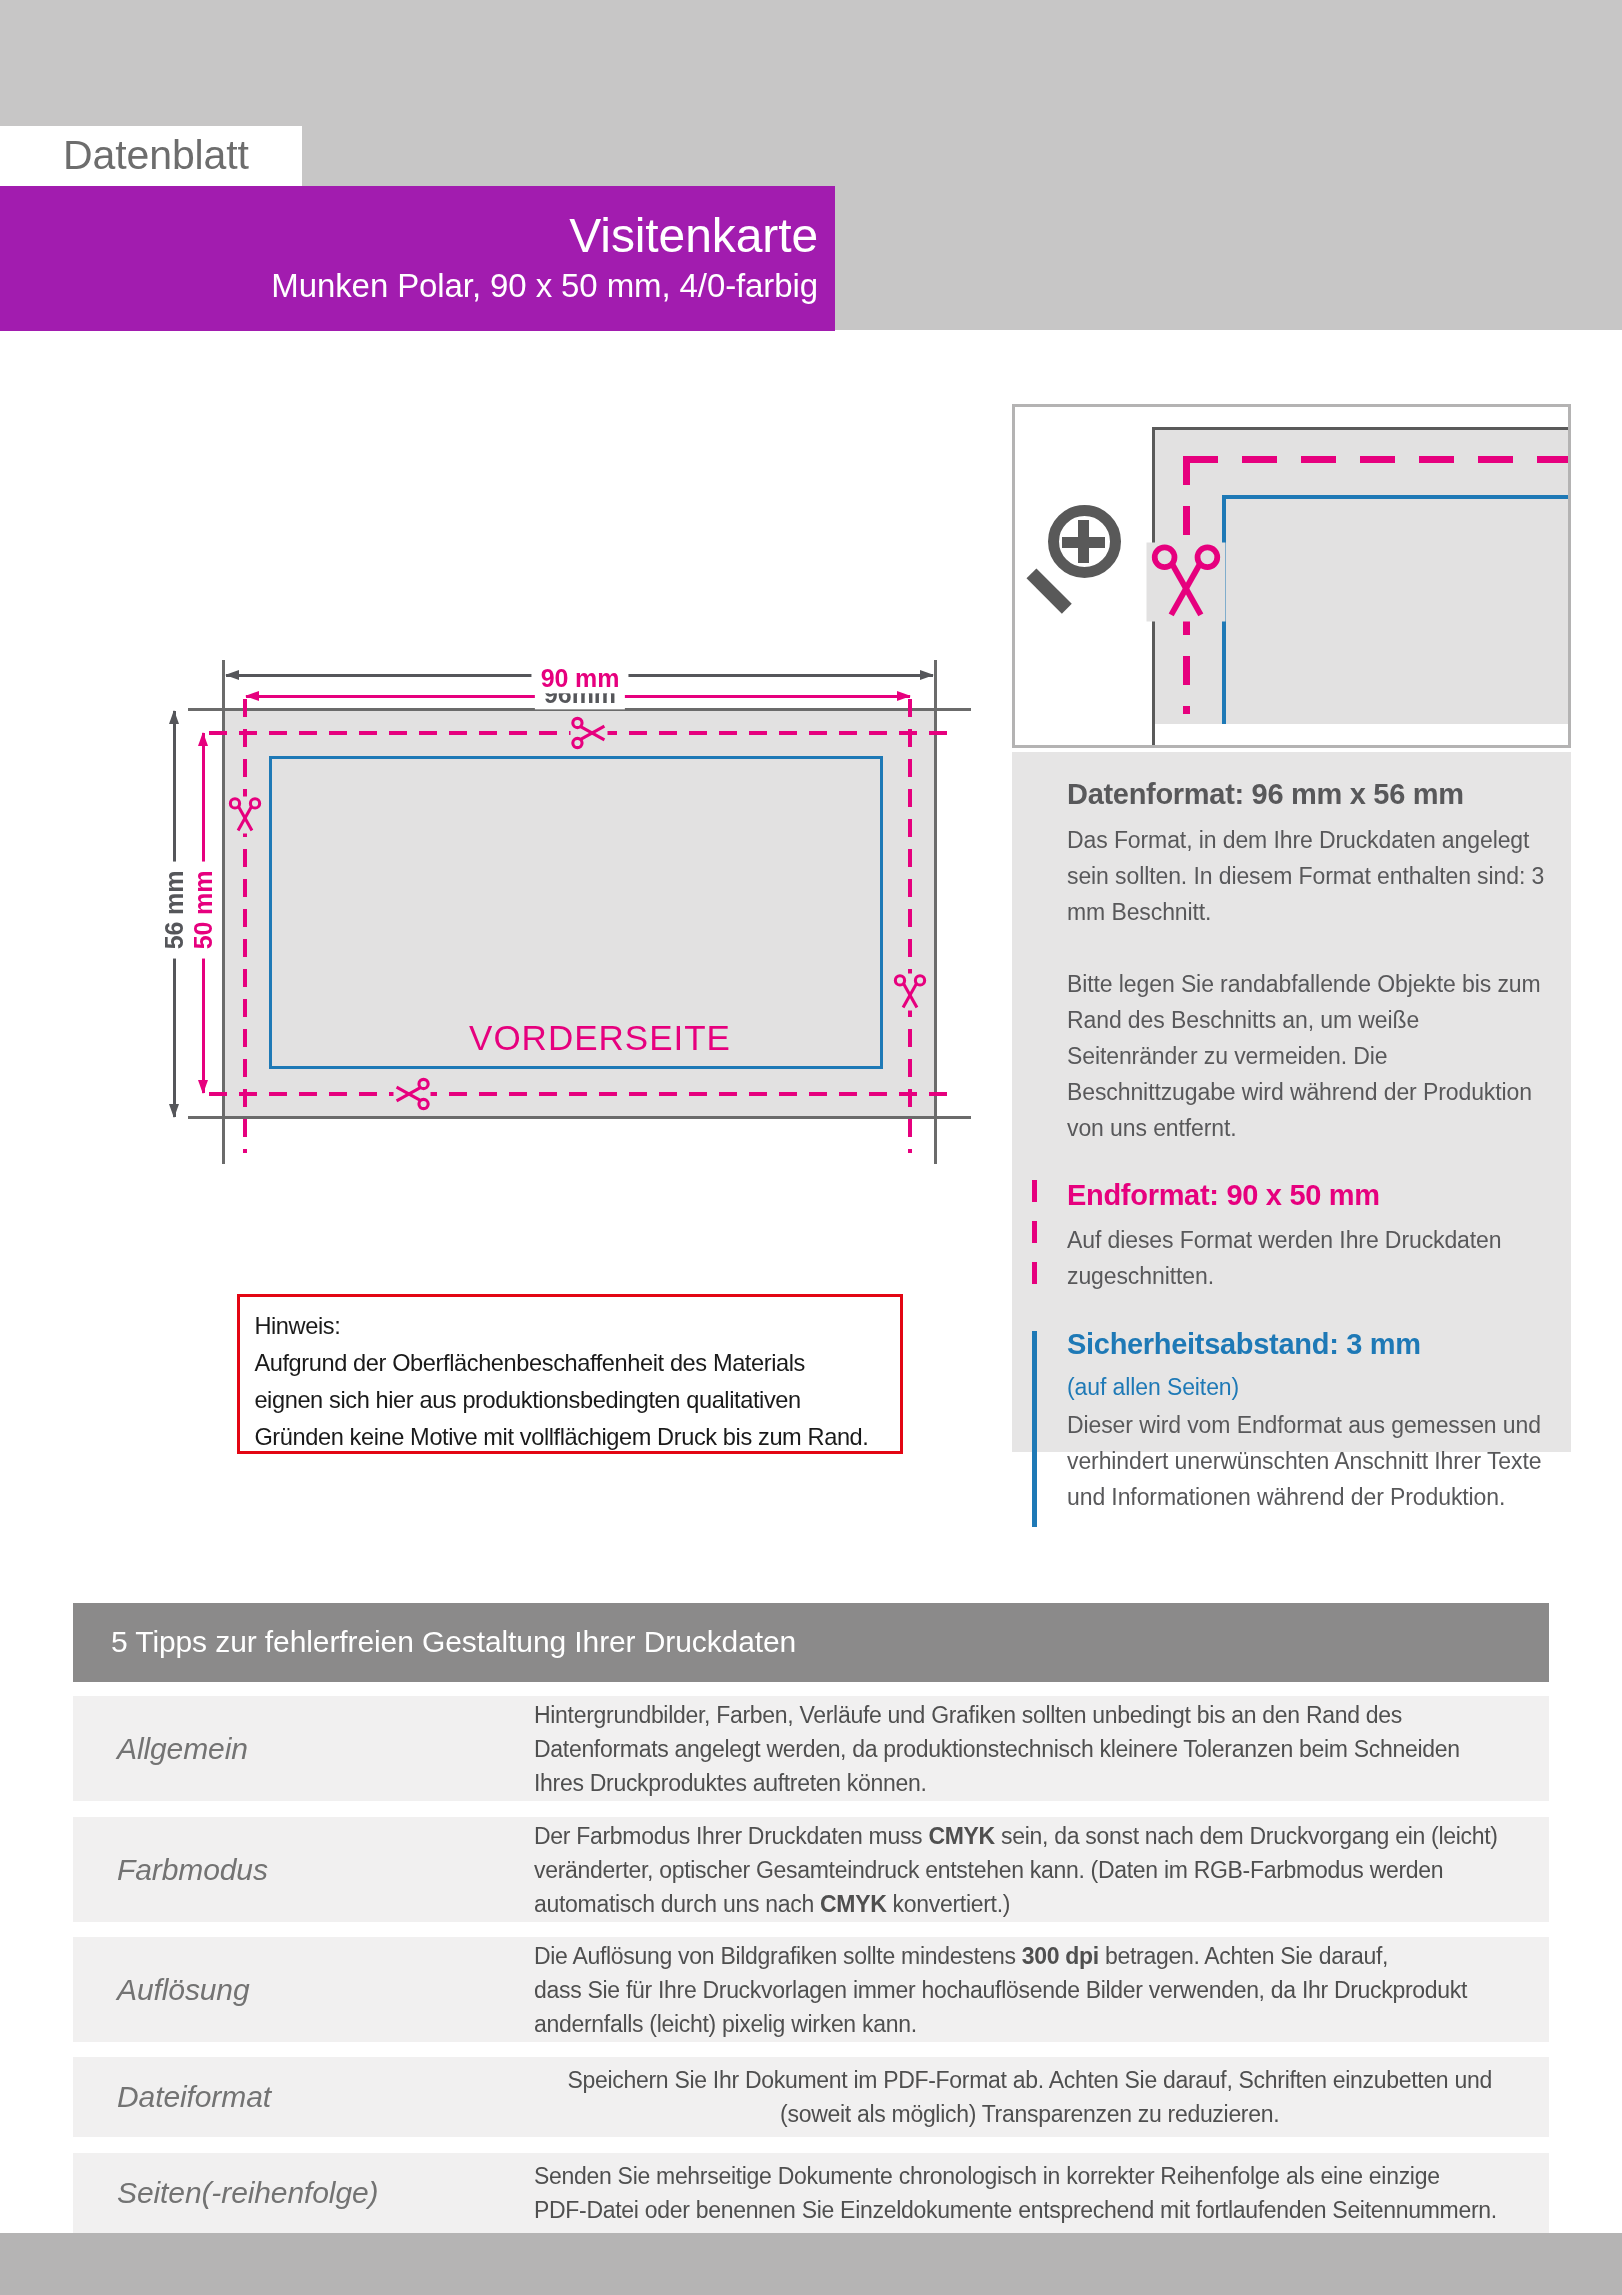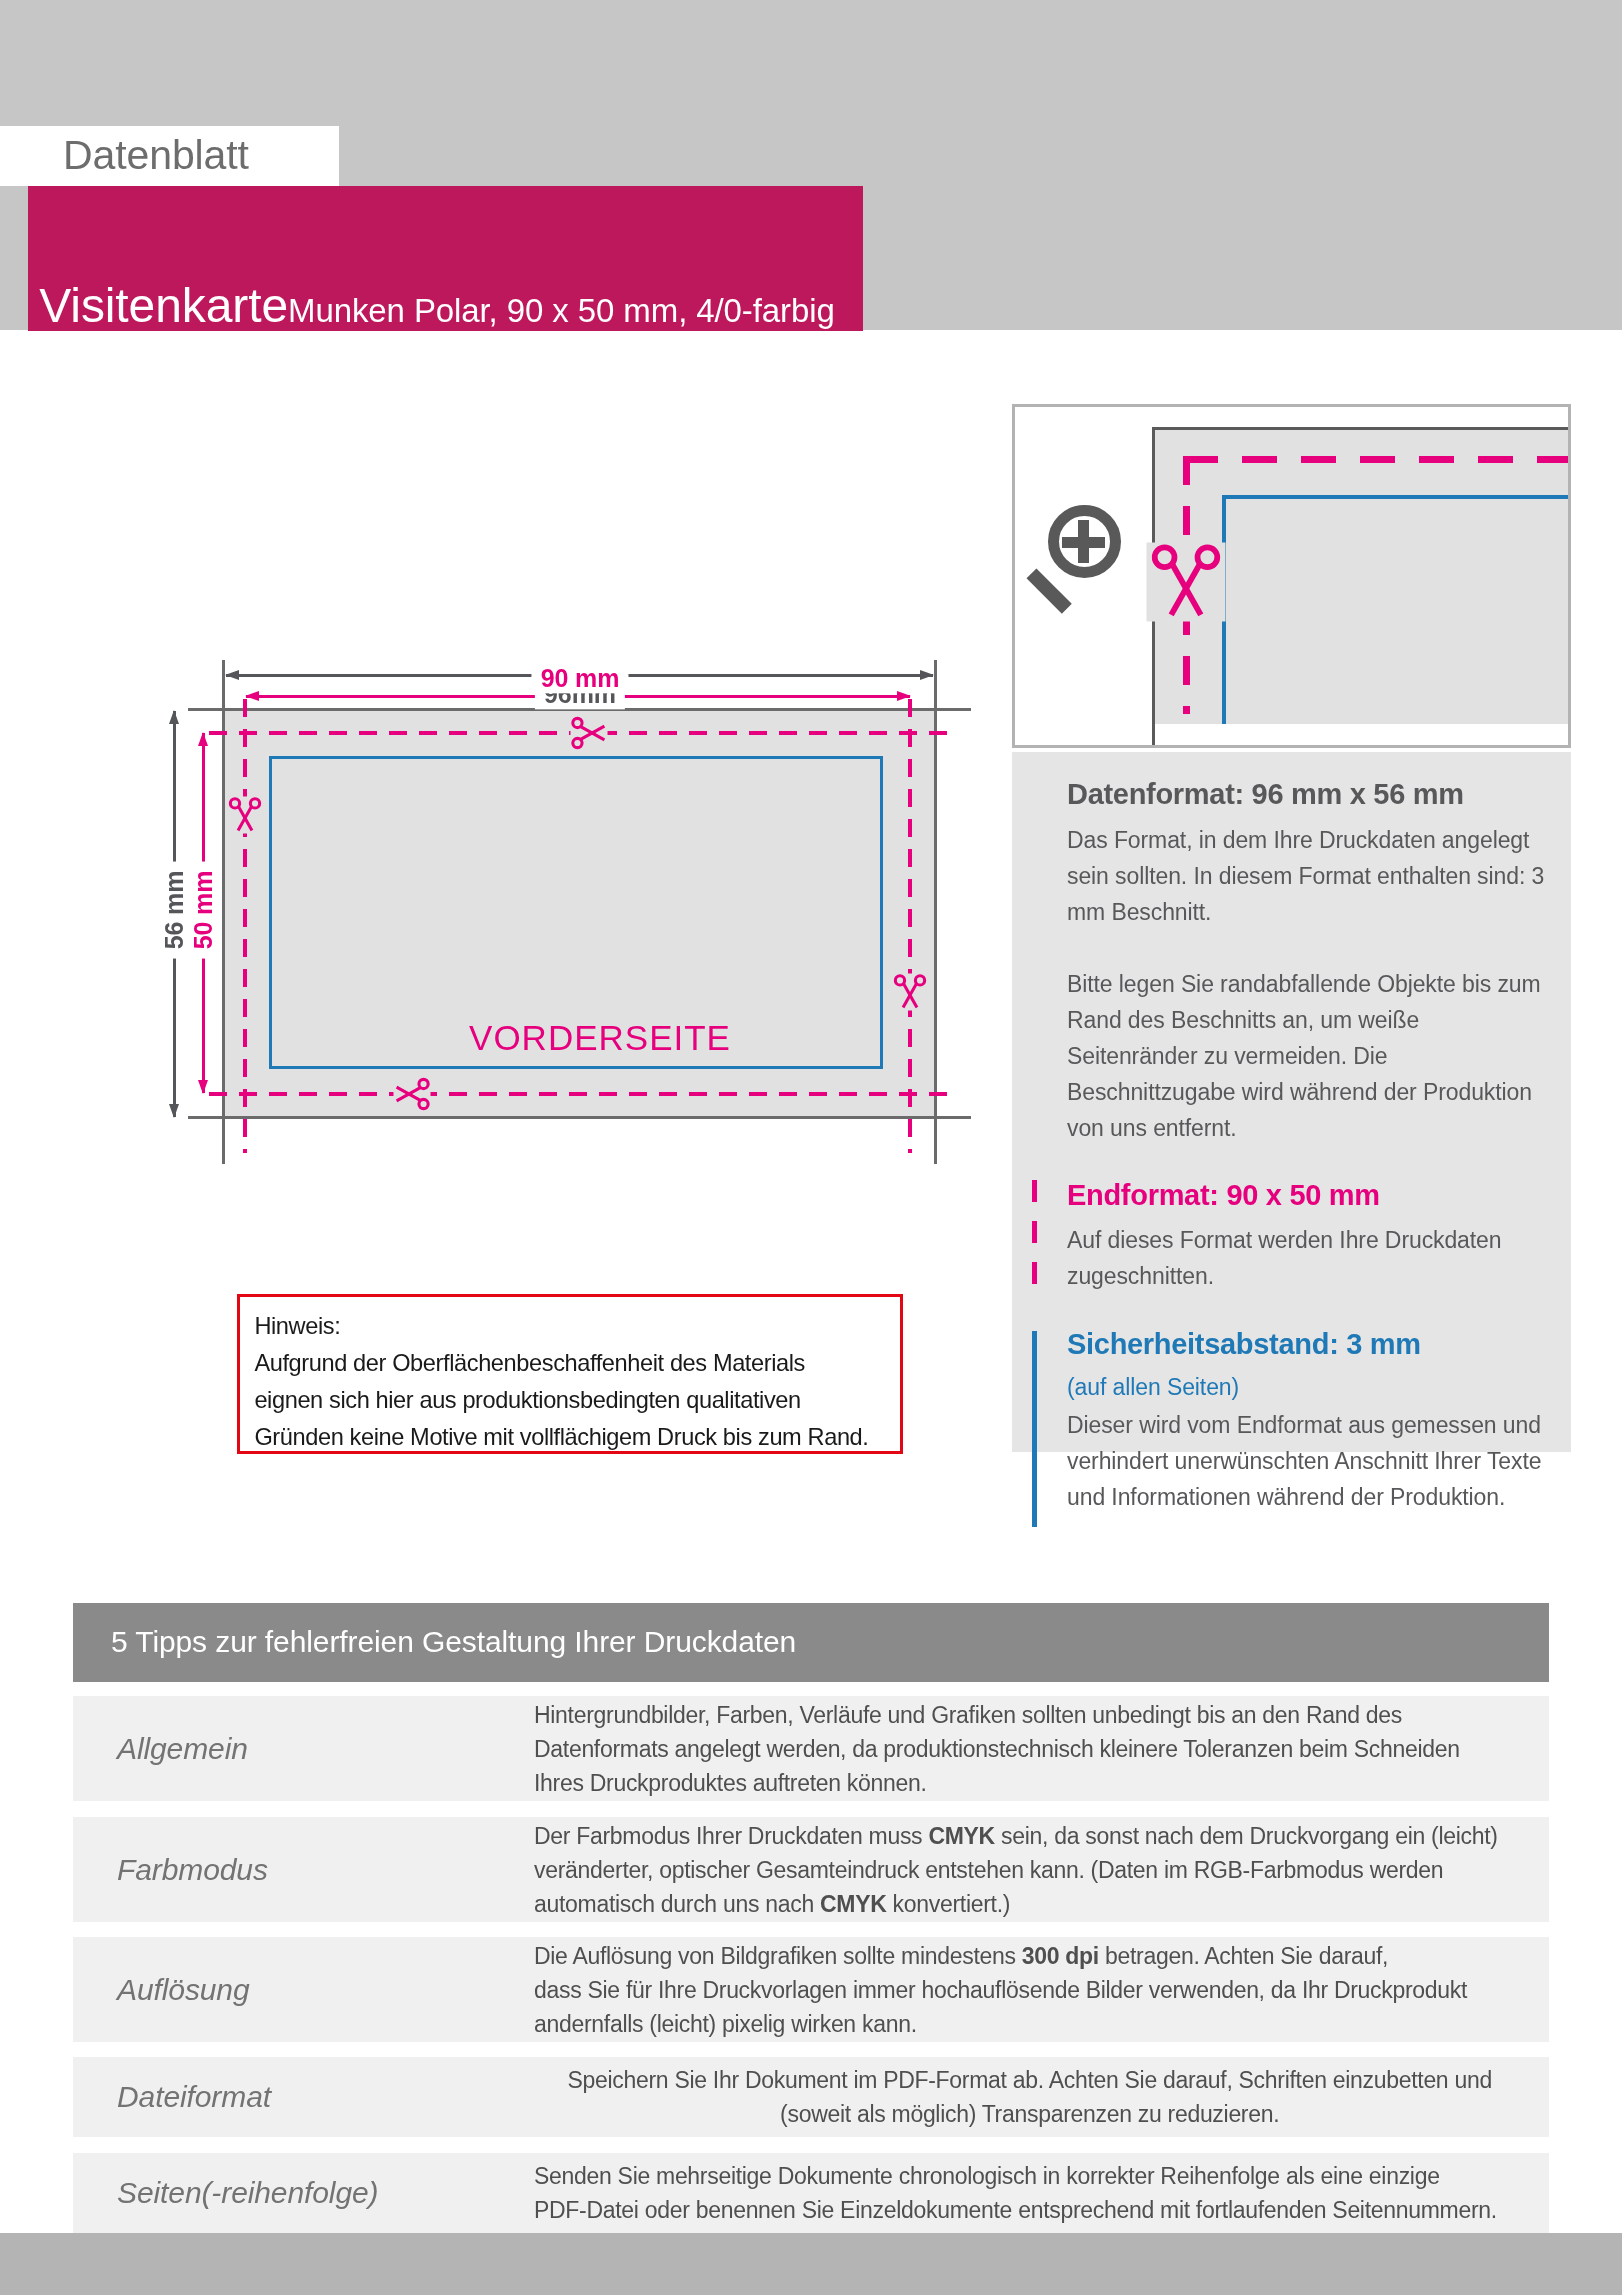--- a/index.html
+++ b/index.html
@@ -2,26 +2,26 @@
 <html style="font-size:10.5px"><head>
 <meta charset="utf-8">
 <style>
   html,body{margin:0;padding:0;}
   body{width:1623px;height:2295px;position:relative;background:#ffffff;
        font-family:"Liberation Sans",sans-serif;letter-spacing:-0.1px;overflow:hidden;}
   .abs{position:absolute;}
 
   
   .top-block{left:0;top:0;width:1623px;height:330px;background:#c7c6c6;}
-  .datenblatt-box{left:0;top:126px;width:339px;height:60px;background:#ffffff;text-align:center;}
+  .datenblatt-box{left:0;top:126px;width:302px;height:60px;background:#ffffff;text-align:center;}
   .datenblatt-box span{position:absolute;left:63px;top:50%;transform:translateY(-52%);
        font-size:41px;color:#6d6d6d;}
-  .title-band{left:0;top:186px;width:835px;height:145px;background:#be185d;color:#fff;
-       display:flex;align-items:flex-end;justify-content:center;
-       padding:0 17px 0 0;box-sizing:border-box;margin-left:28px;}
+  .title-band{left:0;top:186px;width:835px;height:145px;background:#a21caf;color:#fff;
+       display:flex;flex-direction:column;align-items:flex-end;justify-content:center;
+       padding:0 17px 0 0;box-sizing:border-box;}
   .title-band .t1{font-size:48px;line-height:1.05;}
   .title-band .t2{font-size:33px;line-height:1.25;margin-top:3.9px;}
 
   
   .card{left:224px;top:709px;width:712px;height:408px;background:#e2e1e1;}
   .gline{background:#6b6b6b;}
   .gl-v1{left:222px;top:660px;width:2.6px;height:504px;}
   .gl-v2{left:934px;top:660px;width:2.6px;height:504px;}
   .gl-h1{left:188px;top:708px;width:783px;height:2.6px;}
   .gl-h2{left:188px;top:1116px;width:783px;height:2.6px;}

